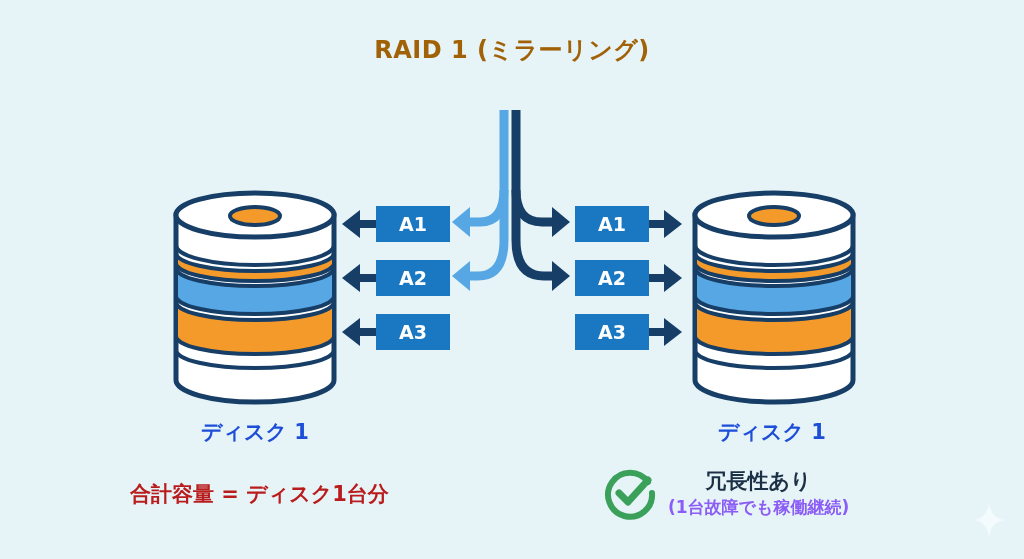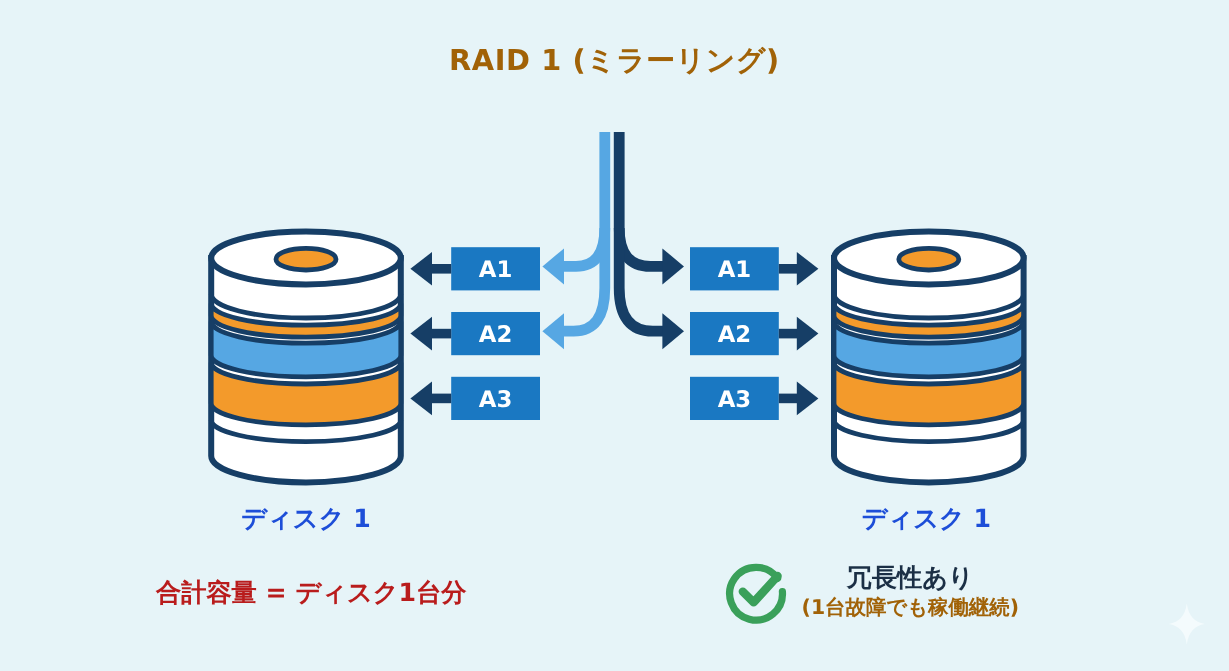--- a/index.html
+++ b/index.html
@@ -25,21 +25,21 @@
   }
   .capacity {
     position: absolute; left: 130px; top: 480px;
     font-size: 21px; font-weight: bold; color: #b91c1c;
   }
   .redundancy {
     position: absolute; left: 604px; top: 466px;
     display: flex; align-items: center; gap: 10px; text-align: center;
   }
   .red-text .main { font-size: 21px; font-weight: bold; color: #1b2f45; line-height: 28px; }
-  .red-text .sub { font-size: 17px; font-weight: bold; color: #a16207; line-height: 24px; }
+  .red-text .sub { font-size: 17px; font-weight: bold; color: #8b5cf6; line-height: 24px; }
   .sparkle { position: absolute; left: 974px; top: 503px; }
 </style>
 </head>
 <body>
 
 <div class="title">RAID 1 (ミラーリング)</div>
 
 <svg class="diagram" width="1024" height="559" viewBox="0 0 1024 559">
   <defs>
     <marker id="ah" markerWidth="4" markerHeight="4" refX="2" refY="2" orient="auto" markerUnits="strokeWidth"></marker>

